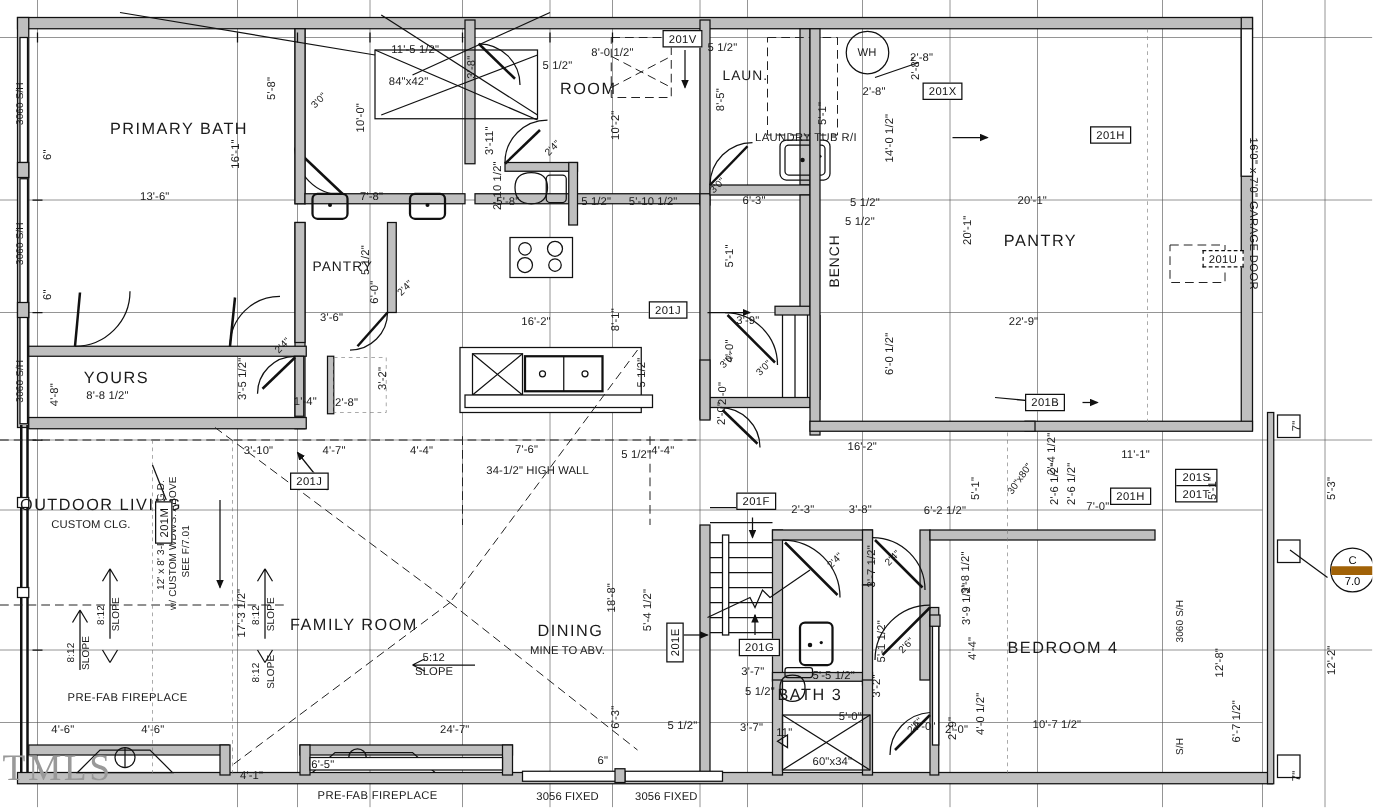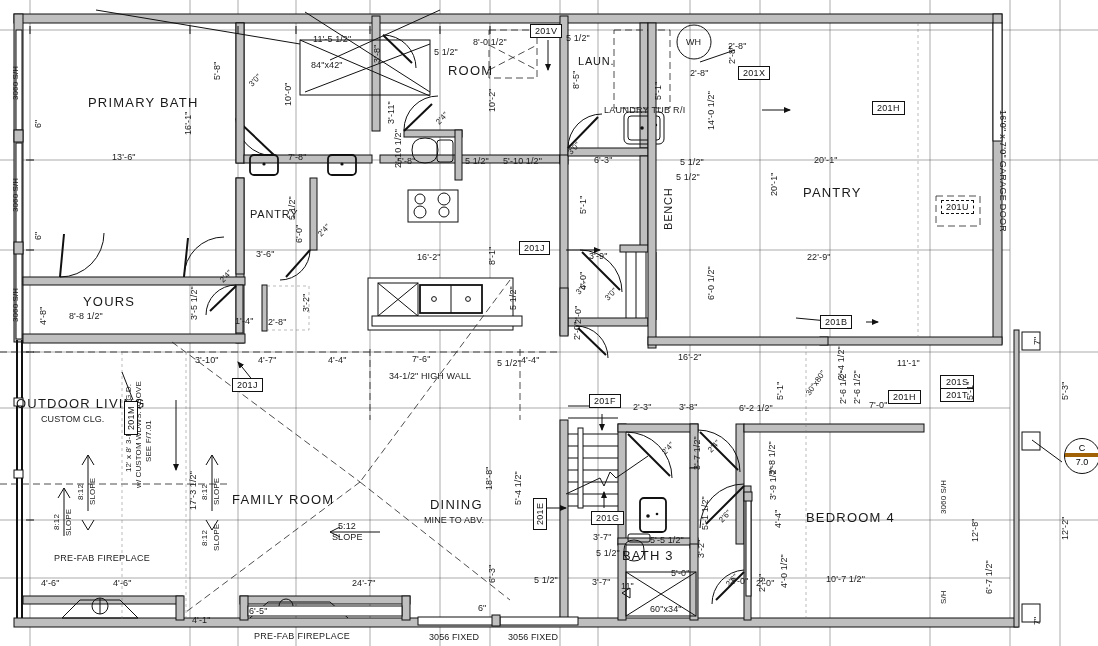--- a/index.html
+++ b/index.html
@@ -8,29 +8,29 @@
   #plan svg{position:absolute;left:0;top:0;}
   .lbl{position:absolute;color:#1a1a1a;white-space:nowrap;font-family:"Liberation Sans",sans-serif;letter-spacing:.4px;}
   .room{font-size:13px;letter-spacing:1.2px;}
   .room.sm{font-size:11px;letter-spacing:.8px;}
   .dim{font-size:9px;letter-spacing:.1px;}
   .dim.t{font-size:8px;}
   .note{font-size:9px;letter-spacing:.3px;}
   .vert{transform-origin:left top;}
   .tag{position:absolute;border:1px solid #111;background:#fff;font-size:9px;
        padding:1px 4px;color:#111;font-family:"Liberation Sans",sans-serif;letter-spacing:.3px;}
-  .tag.dash{border:1px dashed #111;}
+  .tag.dash{border:1px dashed #111;margin-left:21px;}
   .tag.stack{padding:0;}
   .tag.stack div{padding:1px 5px;}
   .tag.stack div+div{border-top:1px solid #111;}
   .wm{position:absolute;font-size:30px;color:#999;letter-spacing:2px;font-family:"Liberation Serif",serif;}
   .circ{position:absolute;border:1px solid #111;border-radius:50%;width:34px;height:34px;
         font-size:9px;text-align:center;background:#fff;}
   .circ b{display:block;font-weight:normal;margin-top:4px;}
-  .circ i{display:block;font-style:normal;border-top:4px solid #a16207;}
+  .circ i{display:block;font-style:normal;border-top:7px solid #a16207;}
 </style>
 </head>
 <body>
 
 <div id="plan">
 
 <svg width="1098" height="646" viewBox="0 0 1098 646">
   <defs>
     <style>
       .w  { fill:#bfbfbf; stroke:#111; stroke-width:1; }
@@ -348,21 +348,21 @@
   <g class="l">
         <rect x="300" y="40" width="130" height="55" fill="none"></rect>
       </g>
 </svg>
 
 <div class="lbl room" style="left:88px;top:95px">PRIMARY BATH</div>
 <div class="lbl room" style="left:448px;top:63px">ROOM</div>
 <div class="lbl room sm" style="left:578px;top:55px">LAUN.</div>
 <div class="lbl room" style="left:803px;top:185px">PANTRY</div>
 <div class="lbl room sm" style="left:250px;top:208px">PANTRY</div>
-<div class="lbl room" style="left:83px;top:294px">YOURS</div>
+<div class="lbl room" style="left:67px;top:294px">YOURS</div>
 <div class="lbl dim" style="left:69px;top:311px">8'-8 1/2"</div>
 <div class="lbl room" style="left:16px;top:396px">OUTDOOR LIVING</div>
 <div class="lbl dim" style="left:41px;top:414px">CUSTOM CLG.</div>
 <div class="lbl room" style="left:232px;top:492px">FAMILY ROOM</div>
 <div class="lbl room" style="left:430px;top:497px">DINING</div>
 <div class="lbl dim" style="left:424px;top:515px">MINE TO ABV.</div>
 <div class="lbl room" style="left:622px;top:548px">BATH 3</div>
 <div class="lbl room" style="left:806px;top:510px">BEDROOM 4</div>
 <div class="lbl room sm vert" style="left:662px;top:230px;transform:rotate(-90deg)">BENCH</div>
 
@@ -524,14 +524,15 @@
 <div class="lbl dim t vert" style="left:316px;top:232px;transform:rotate(-45deg)">2'4"</div>
 <div class="lbl dim t vert" style="left:218px;top:278px;transform:rotate(-45deg)">2'4"</div>
 <div class="lbl dim t vert" style="left:717px;top:518px;transform:rotate(-45deg)">2'6"</div>
 <div class="lbl dim t vert" style="left:724px;top:582px;transform:rotate(-45deg)">2'6"</div>
 <div class="lbl dim t vert" style="left:566px;top:150px;transform:rotate(-45deg)">3'0"</div>
 <div class="lbl dim t vert" style="left:574px;top:290px;transform:rotate(-45deg)">3'0"</div>
 <div class="lbl dim t vert" style="left:603px;top:296px;transform:rotate(-45deg)">3'0"</div>
 <div class="lbl dim t vert" style="left:660px;top:450px;transform:rotate(-45deg)">2'4"</div>
 <div class="lbl dim t vert" style="left:706px;top:448px;transform:rotate(-45deg)">2'4"</div>
 
+<div class="wm" style="left:2px;top:598px">TMLS</div>
 
 </div>
 
 </body></html>

